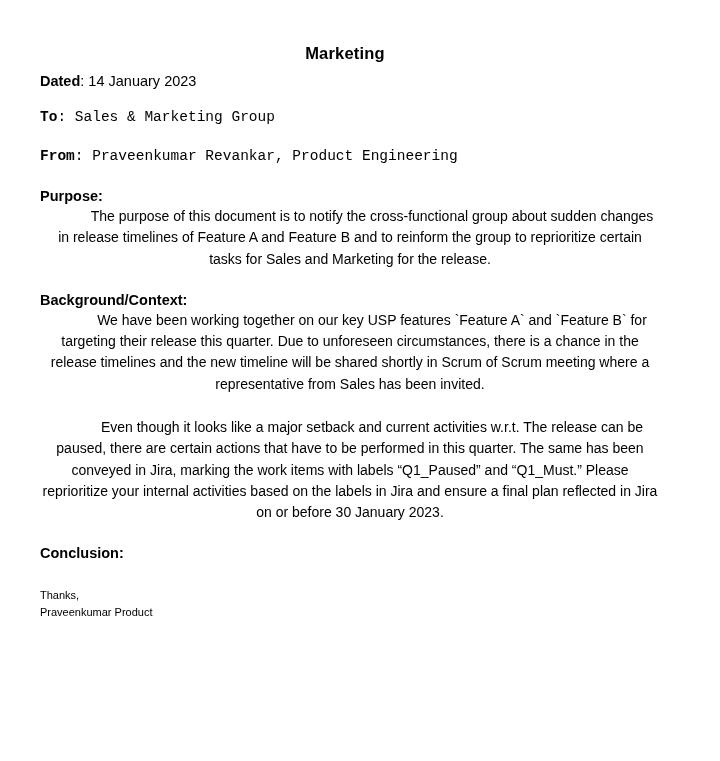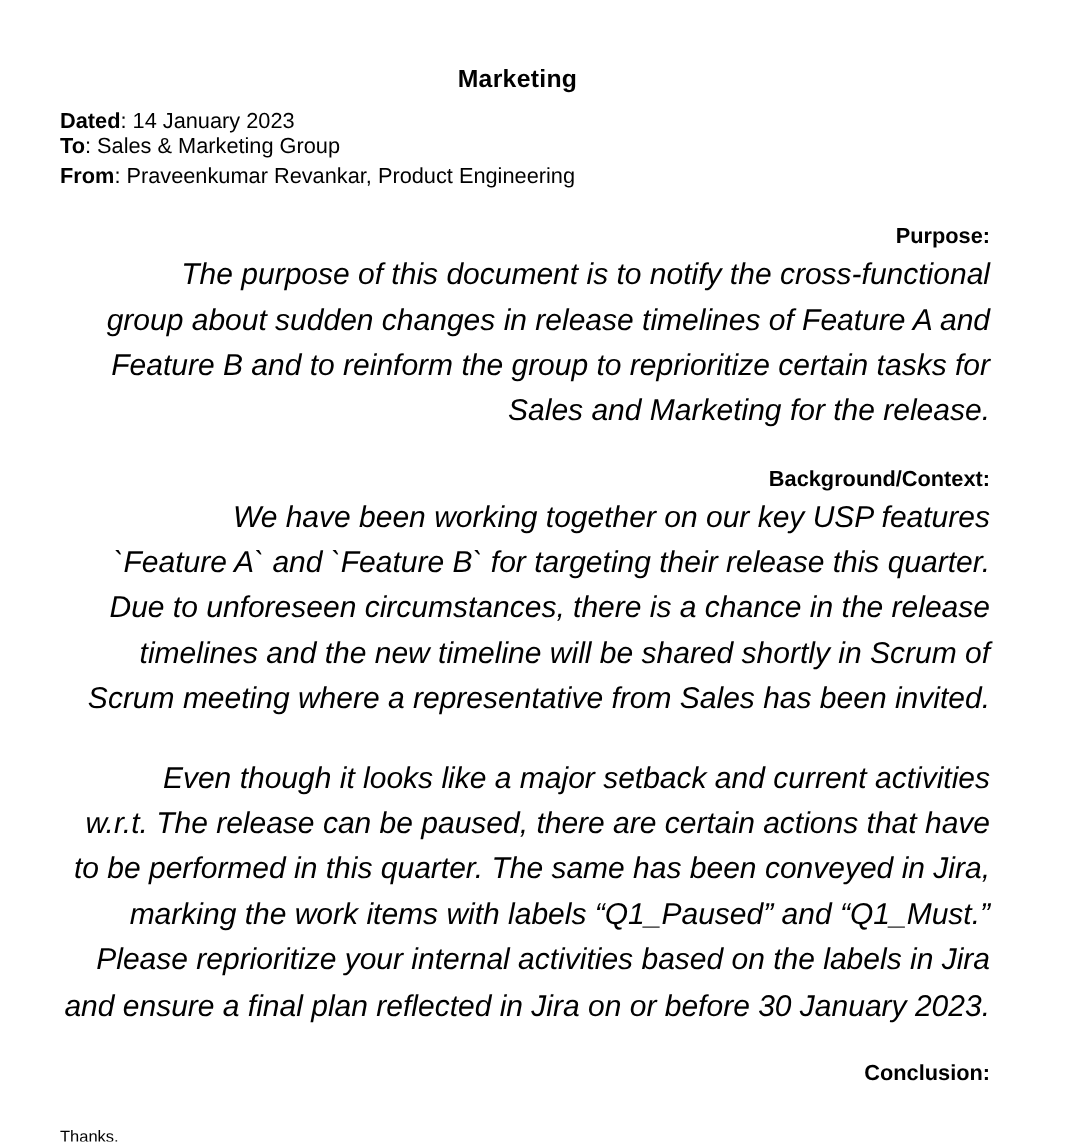--- a/index.html
+++ b/index.html
@@ -34,43 +34,42 @@
     font-size: 14.5px;
     margin-top: 10px;
     margin-bottom: 0;
     padding-right: 2px;
   }
   .dated-line .lbl {
     font-weight: bold;
   }
   .field-line {
     font-size: 14.5px;
-    margin-top: 0;
+    margin-top: 19px;
     line-height: 1.35;
+    font-family: Liberation Mono, monospace;
   }
   .field-line .lbl {
     font-weight: bold;
   }
   .section {
     margin-top: 22px;
   }
   .section-heading {
     font-size: 14.5px;
     font-weight: bold;
     margin: 0 0 2px 0;
-    text-align: right;
   }
   .section-body {
-    font-size: 20px;
+    font-size: 14px;
     line-height: 1.52;
-    text-align: right;
+    text-align: center;
     margin: 0;
     text-indent: 44px;
     max-width: 620px;
-    font-style: italic;
   }
   .sig-block {
     margin-top: 26px;
     font-size: 11px;
     line-height: 1.5;
   }
   .sig-block div {
     margin: 0;
   }
 </style>

